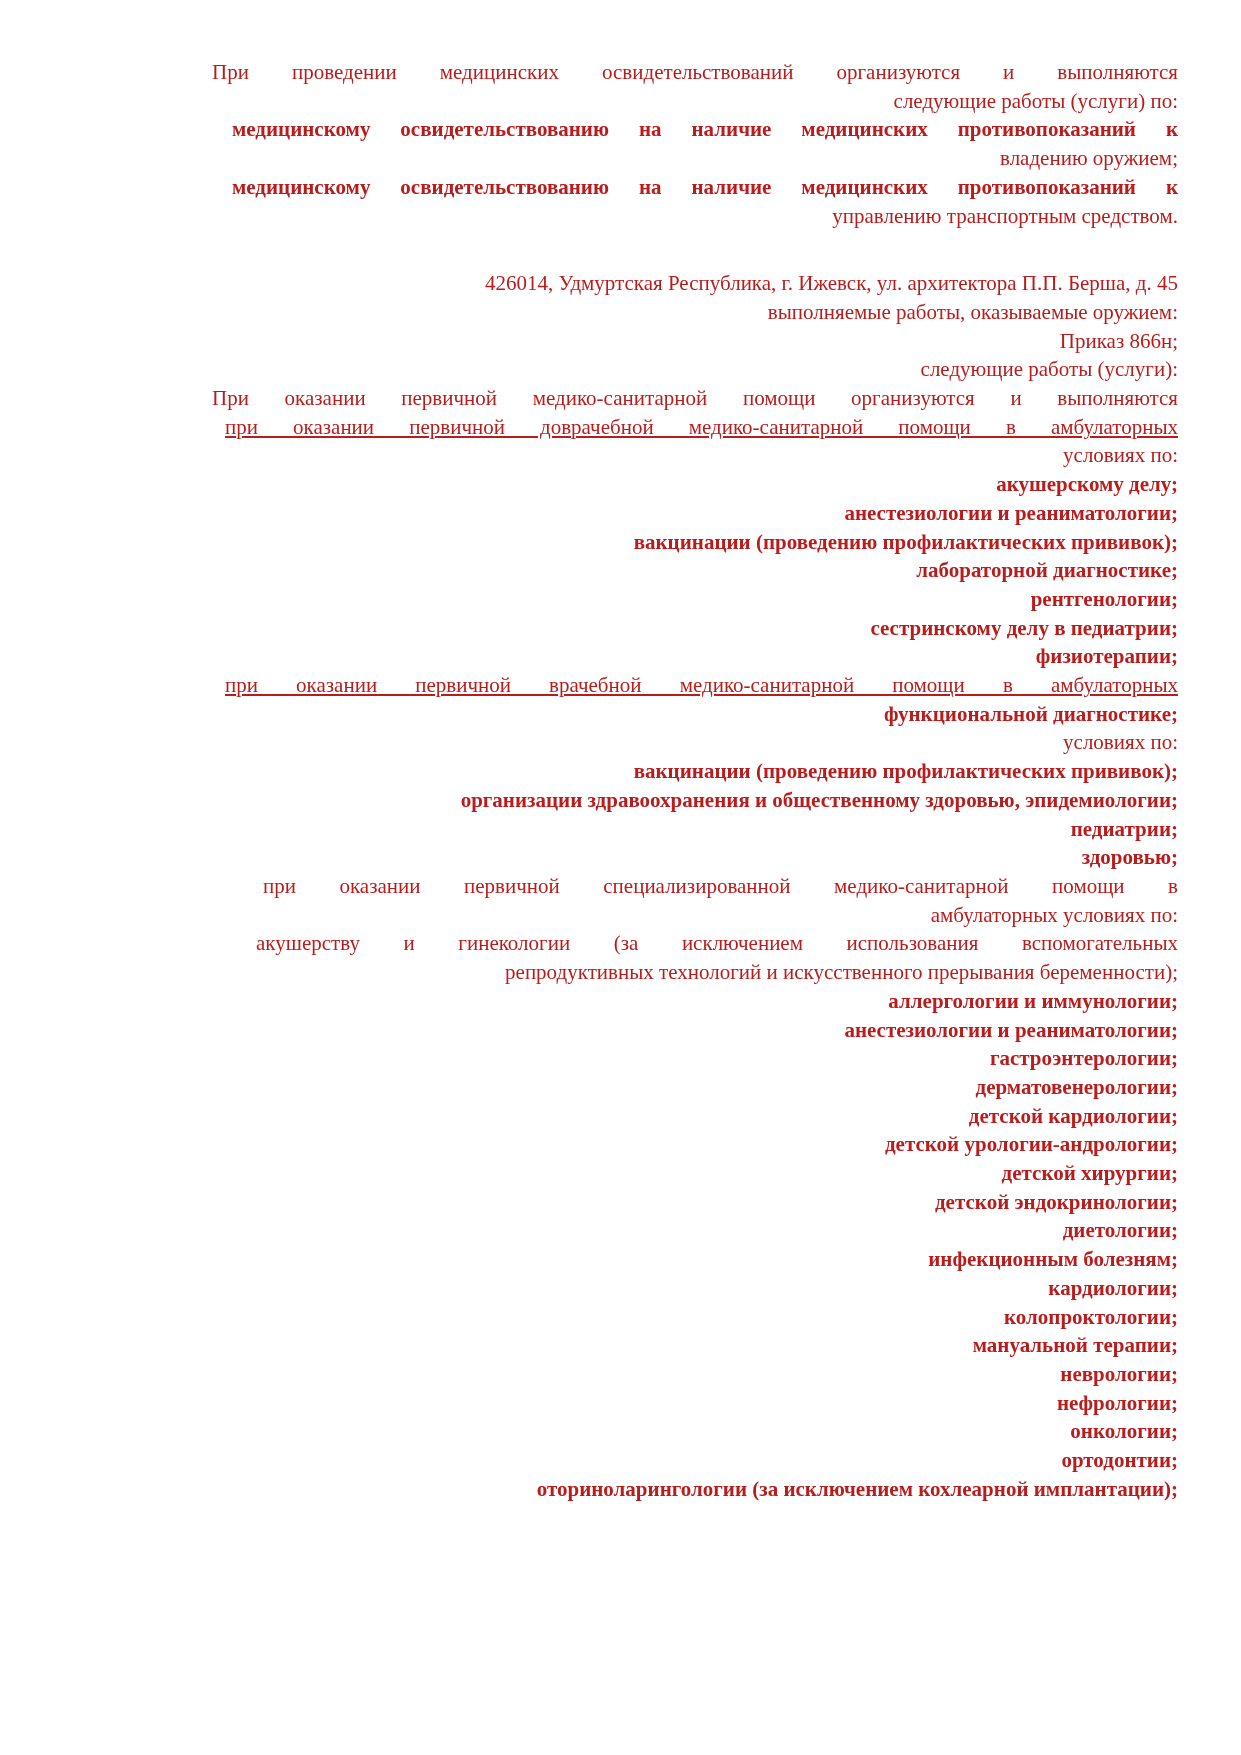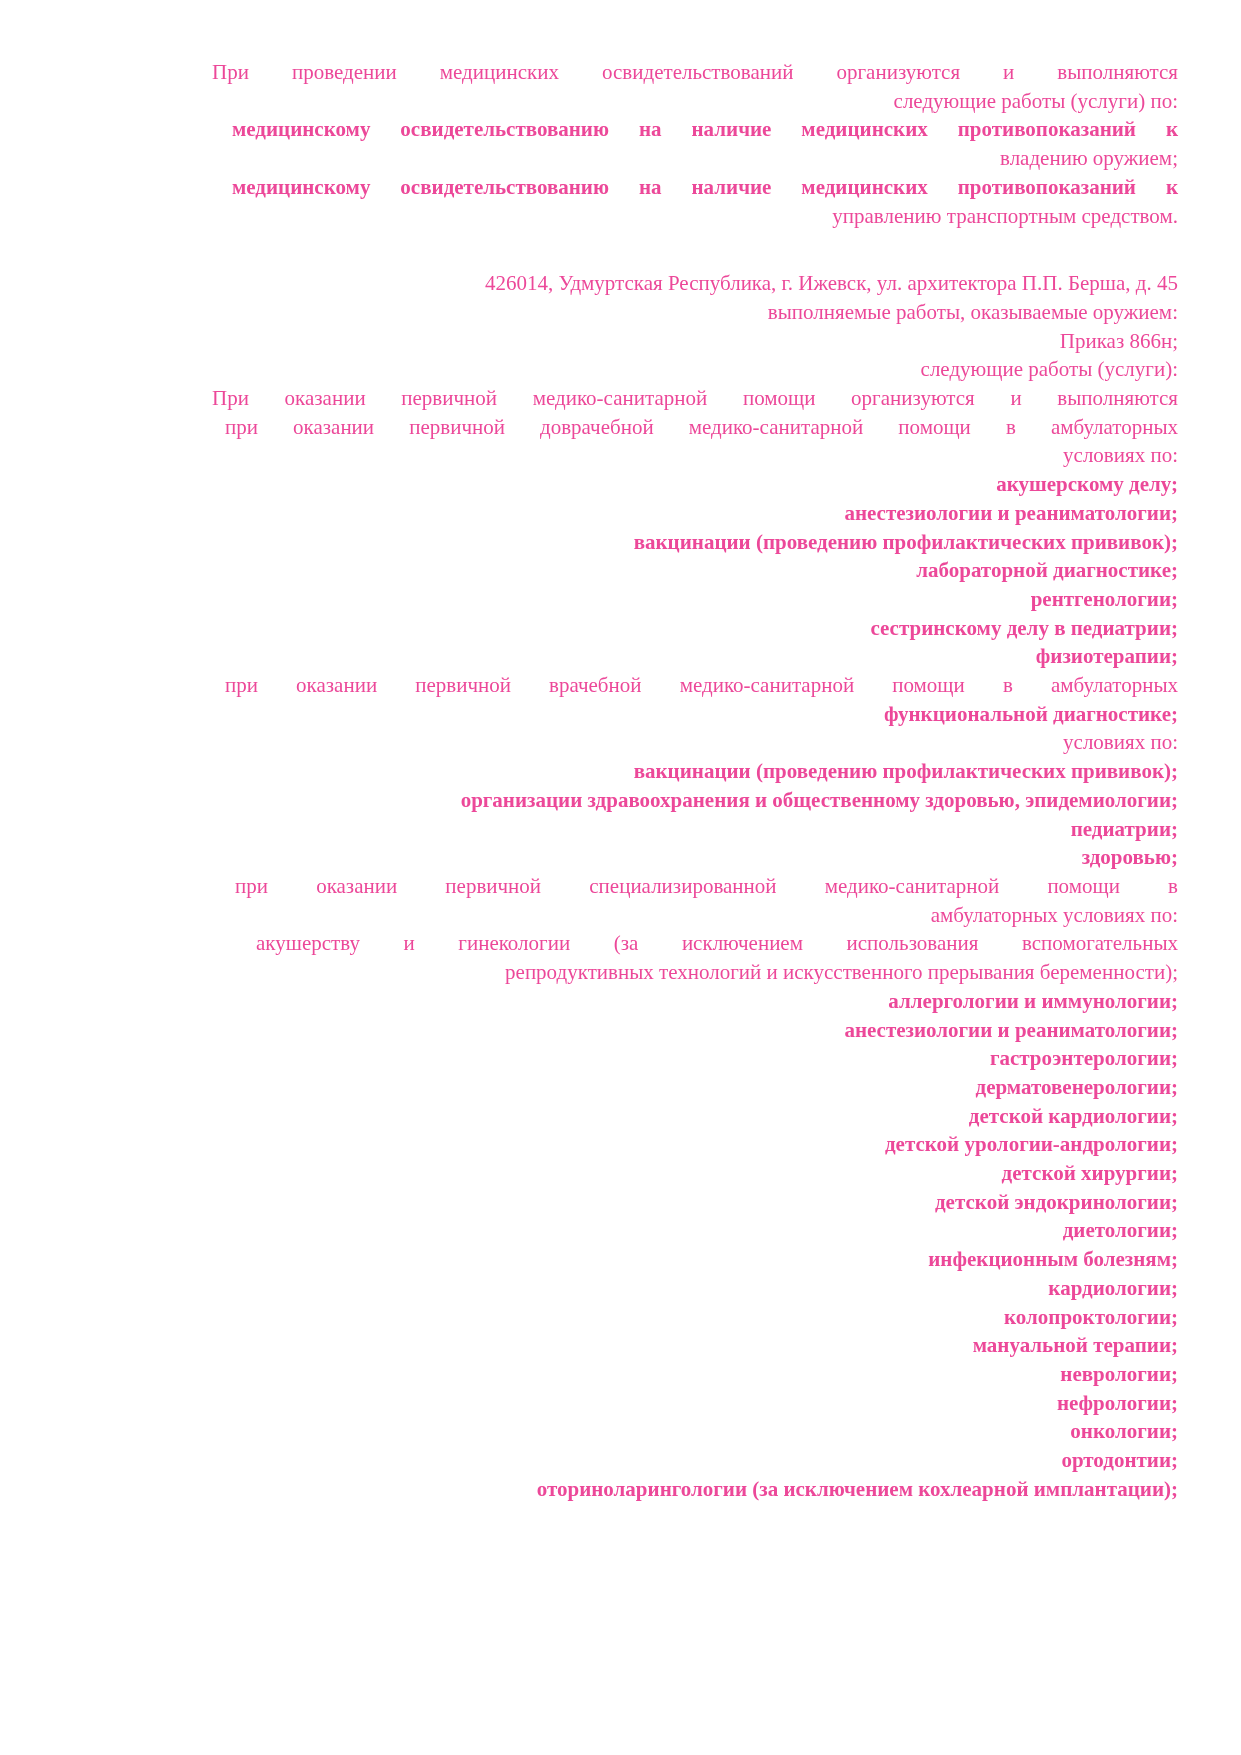--- a/index.html
+++ b/index.html
@@ -32,29 +32,29 @@
   }
   
   .line.j {
     white-space: normal;
     text-align: justify;
     text-align-last: justify;
   }
   
   .ind-base { margin-left: 0; }
   .ind-para { margin-left: 13px; }
-  .ind-sub1 { margin-left: 26px; }
+  .ind-sub1 { margin-left: 26px; text-decoration: underline; }
   .ind-item { margin-left: 33px; font-weight: bold; }
-  .ind-sub2 { margin-left: 36px; }
+  .ind-sub2 { margin-left: 64px; }
   .ind-sub3 { margin-left: 57px; }
 </style>
 </head>
 <body style="background: rgb(255, 255, 255);">
 
-<div class="doc" style="color: #ec4899;">
+<div class="doc" style="color: #b91c1c;">
   <div class="section">
       <div class="line ind-para j">При проведении медицинских освидетельствований организуются и выполняются</div>
       <div class="line ind-para">следующие работы (услуги) по:</div>
       <div class="line ind-item j">медицинскому освидетельствованию на наличие медицинских противопоказаний к</div>
       <div class="line ind-base">владению оружием;</div>
       <div class="line ind-item j">медицинскому освидетельствованию на наличие медицинских противопоказаний к</div>
       <div class="line ind-base">управлению транспортным средством.</div>
     </div>
   <div class="section">
       <div class="line ind-base">426014, Удмуртская Республика, г. Ижевск, ул. архитектора П.П. Берша, д. 45</div>

